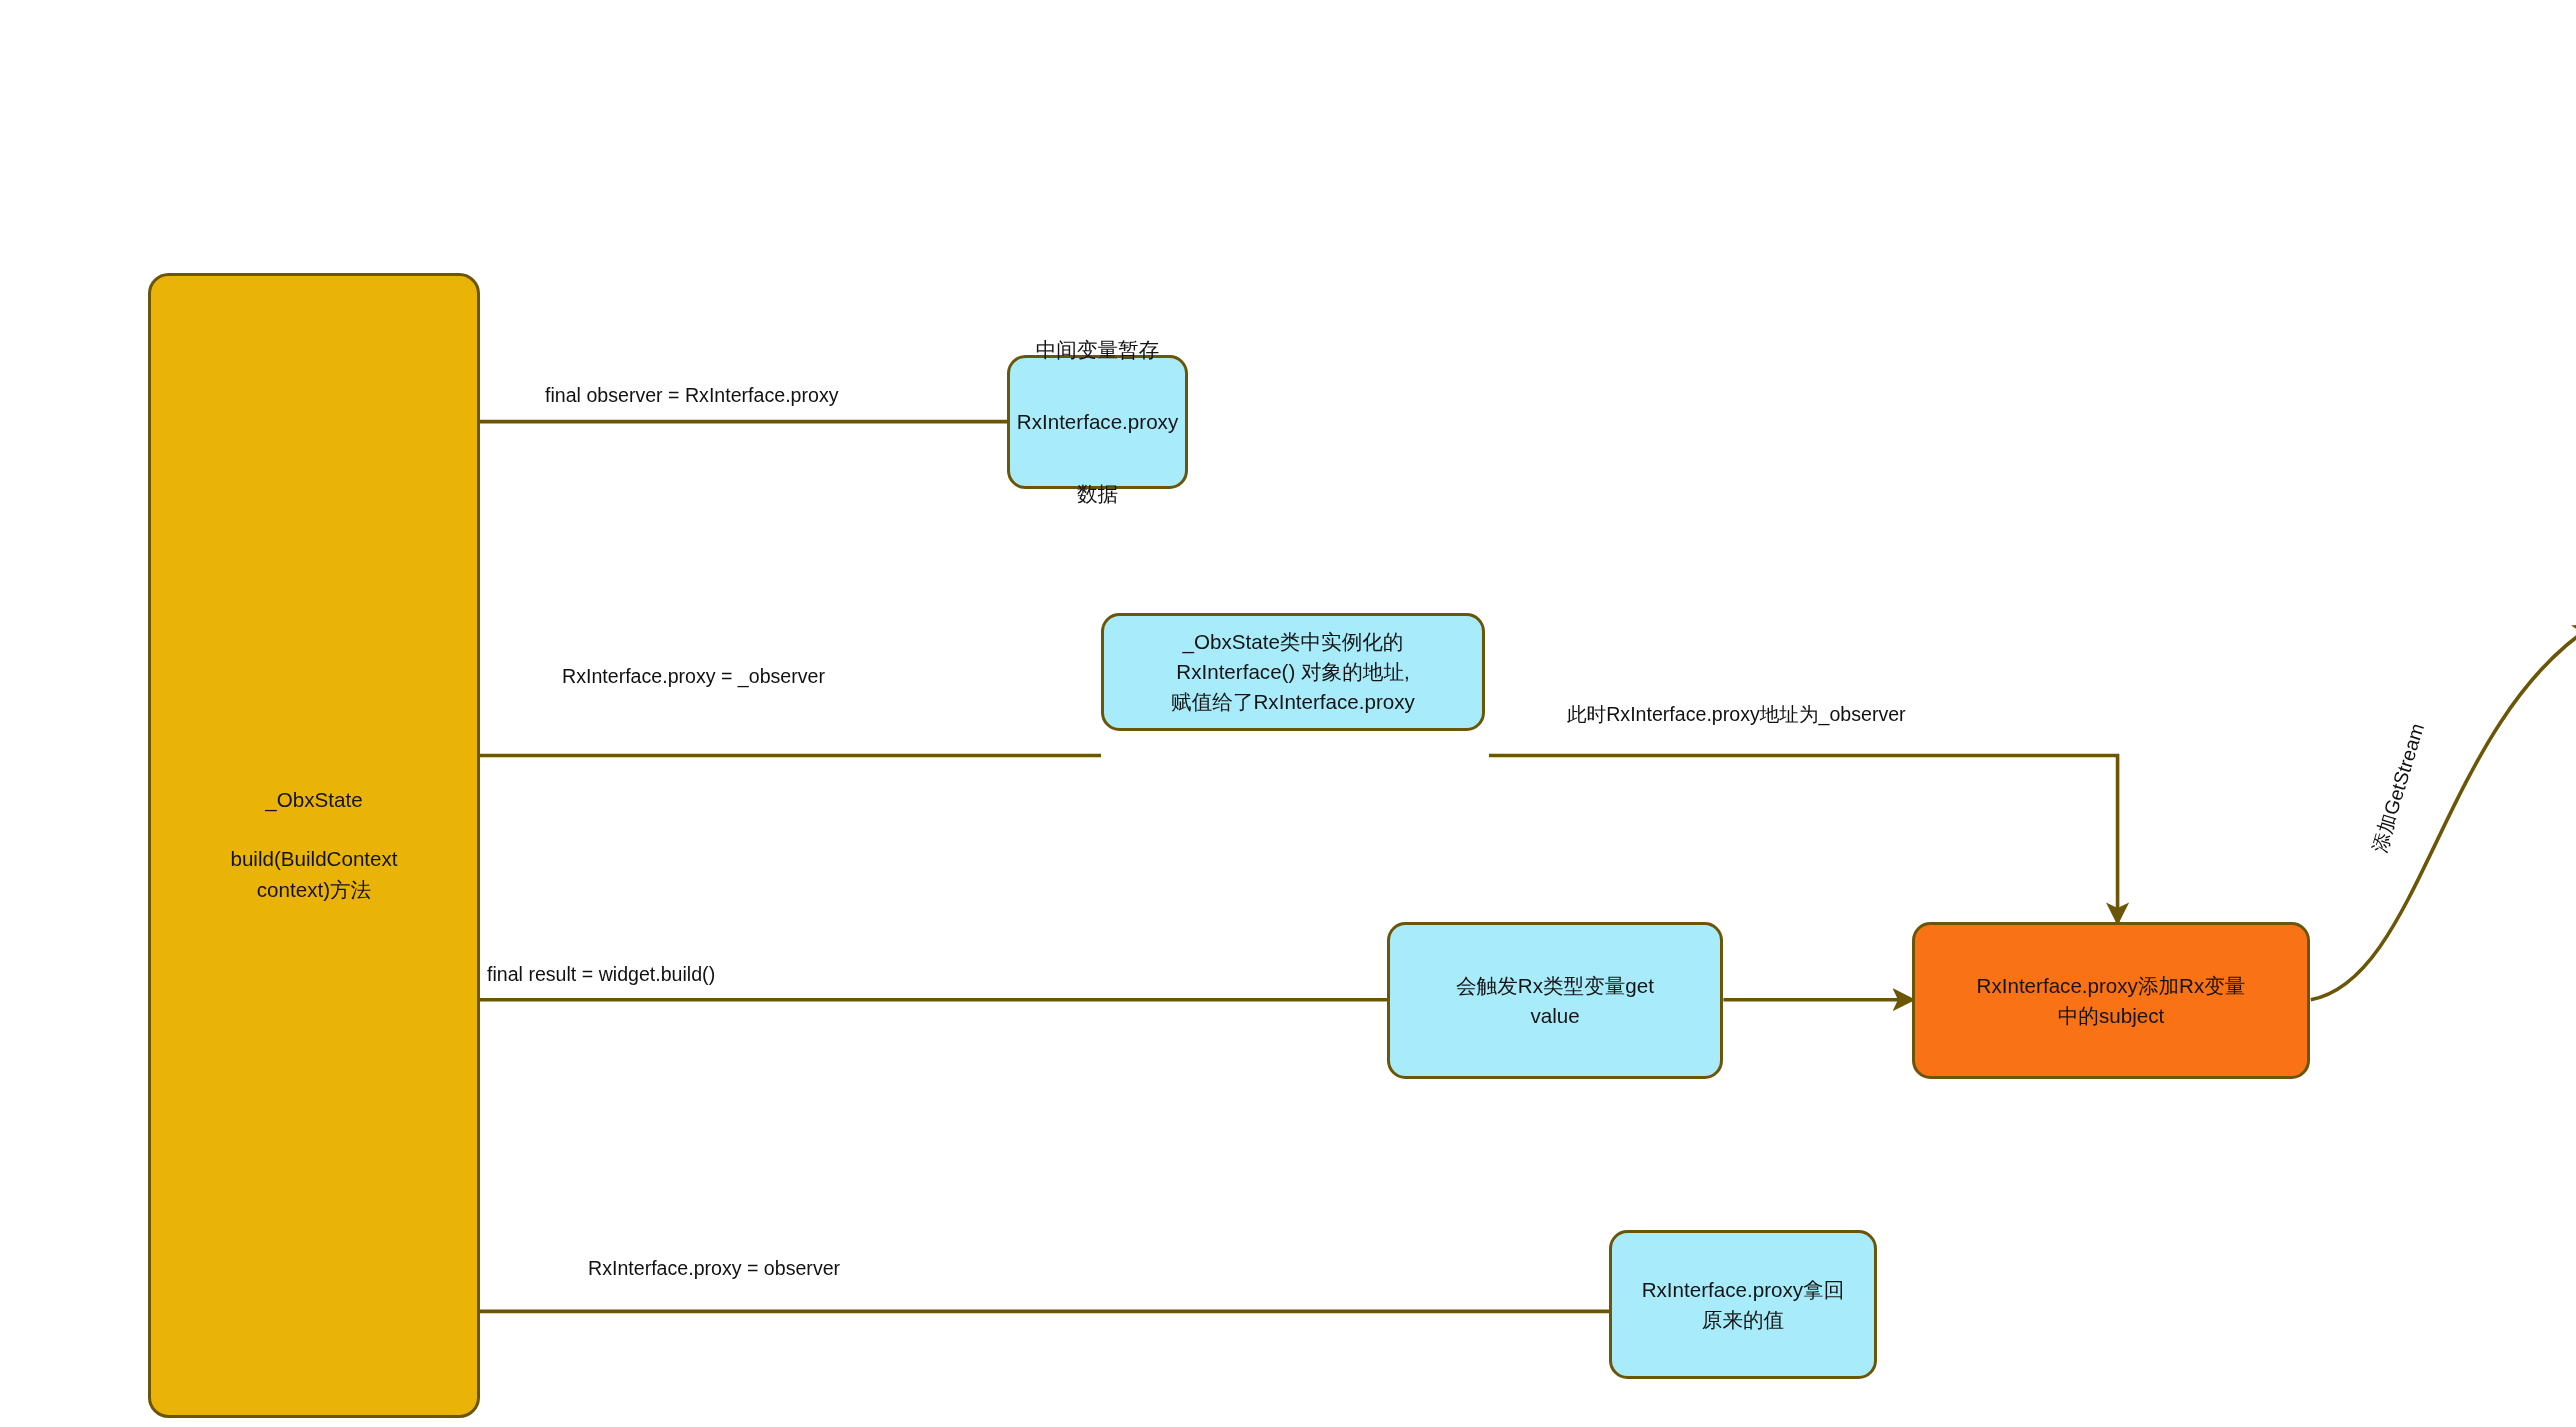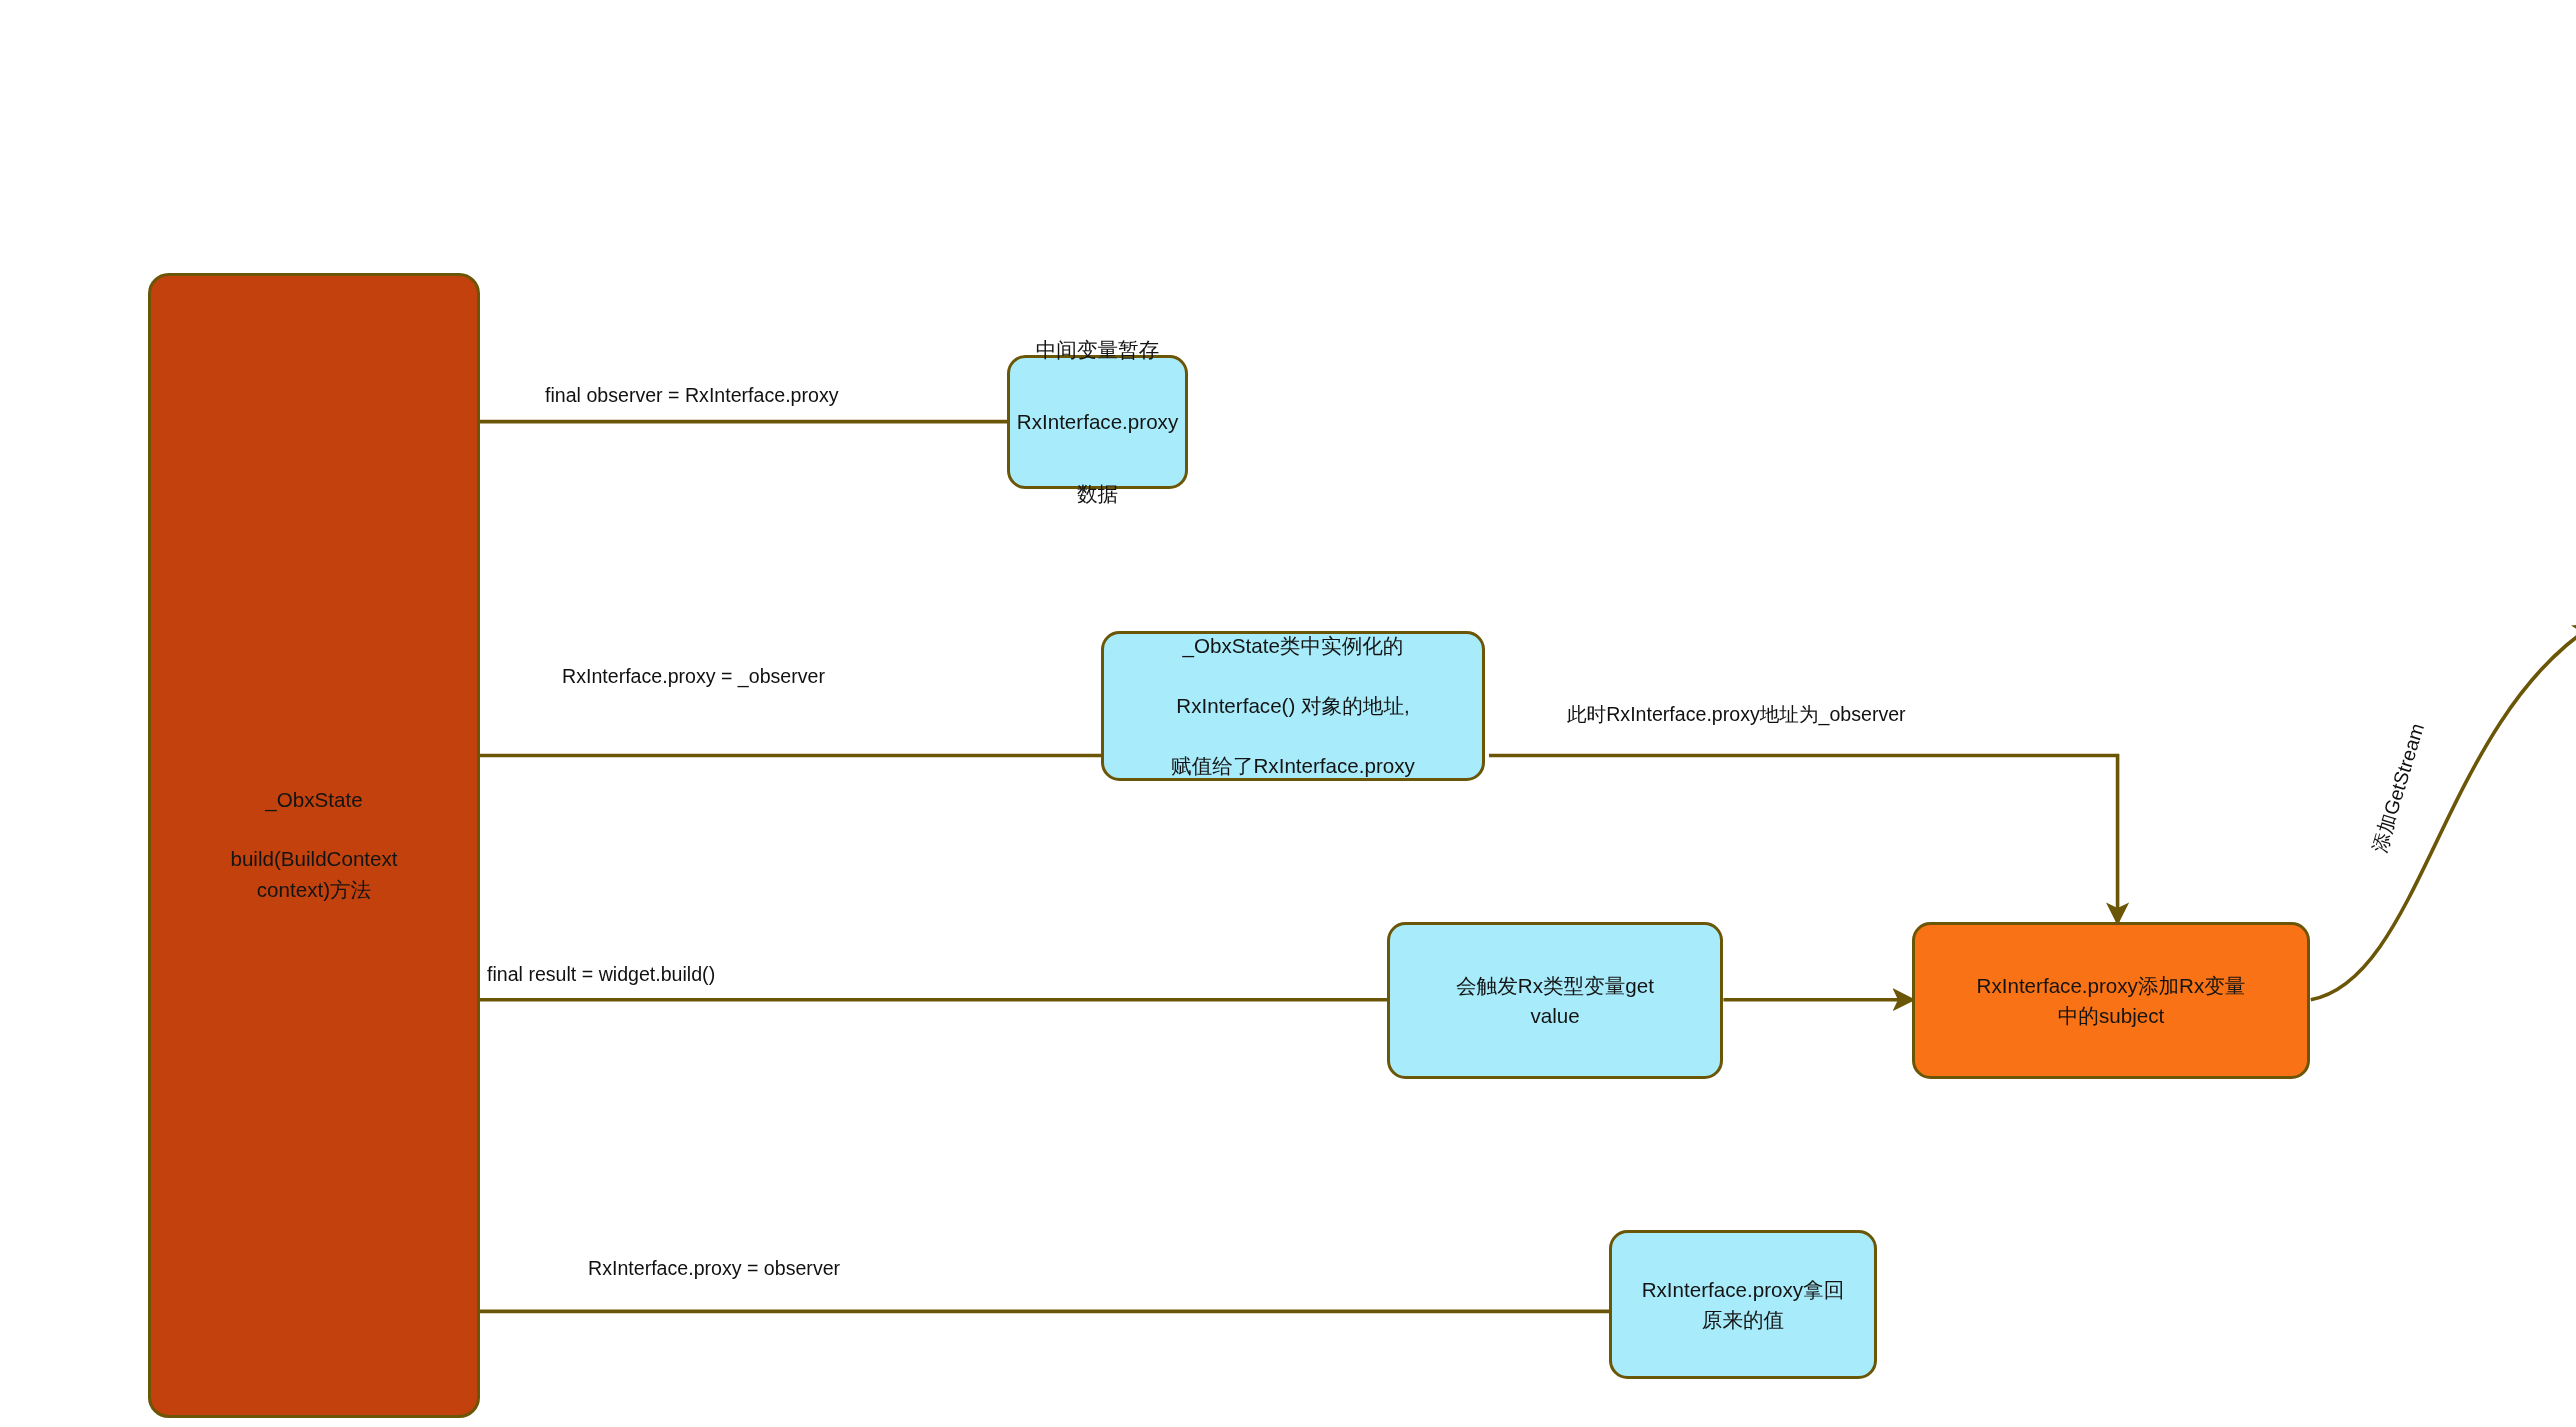--- a/index.html
+++ b/index.html
@@ -19,21 +19,21 @@
 
   
   .node{
     border:3.1px solid #6b5608;
     display:flex;flex-direction:column;align-items:center;justify-content:center;
     text-align:center;color:#141414;line-height:1.45;
   }
   .node .ln{display:block;white-space:nowrap;}
 
   .pink-left{
-    background:#c2410c;border-radius:20.6px;
+    background:#eab308;border-radius:20.6px;
     font-size:20.6px;
   }
   .pink-left .t1{margin-bottom:29px;}
   .pink-left .t2{line-height:1.5;}
 
   .cyan{
     background:#a8ecfb;border-radius:18.5px;font-size:20.6px;
   }
   .orange{
     background:#f97316;border-radius:18.5px;font-size:20.6px;
@@ -88,21 +88,21 @@
   <div class="abs edge-label" style="left:545px;top:384px;">final observer = RxInterface.proxy</div>
 
   <div class="abs node cyan" style="left:1007px;top:355px;width:181px;height:134px;gap:42px;">
     <span class="ln">中间变量暂存</span>
     <span class="ln">RxInterface.proxy</span>
     <span class="ln">数据</span>
   </div>
 
   <div class="abs edge-label" style="left:562px;top:665px;">RxInterface.proxy = _observer</div>
 
-  <div class="abs node cyan" style="left:1101px;top:631px;width:384px;height:150px;gap:30px;">
+  <div class="abs node cyan" style="left:1101px;top:613px;width:384px;height:118px;">
     <span class="ln">_ObxState类中实例化的</span>
     <span class="ln">RxInterface() 对象的地址,</span>
     <span class="ln">赋值给了RxInterface.proxy</span>
   </div>
 
   <div class="abs edge-label" style="left:1567px;top:701px;">此时RxInterface.proxy地址为_observer</div>
 
   <div class="abs edge-label" style="left:487px;top:947px;margin-top:16px;">final result = widget.build()</div>
 
   <div class="abs node cyan" style="left:1387px;top:922px;width:336px;height:157px;">

